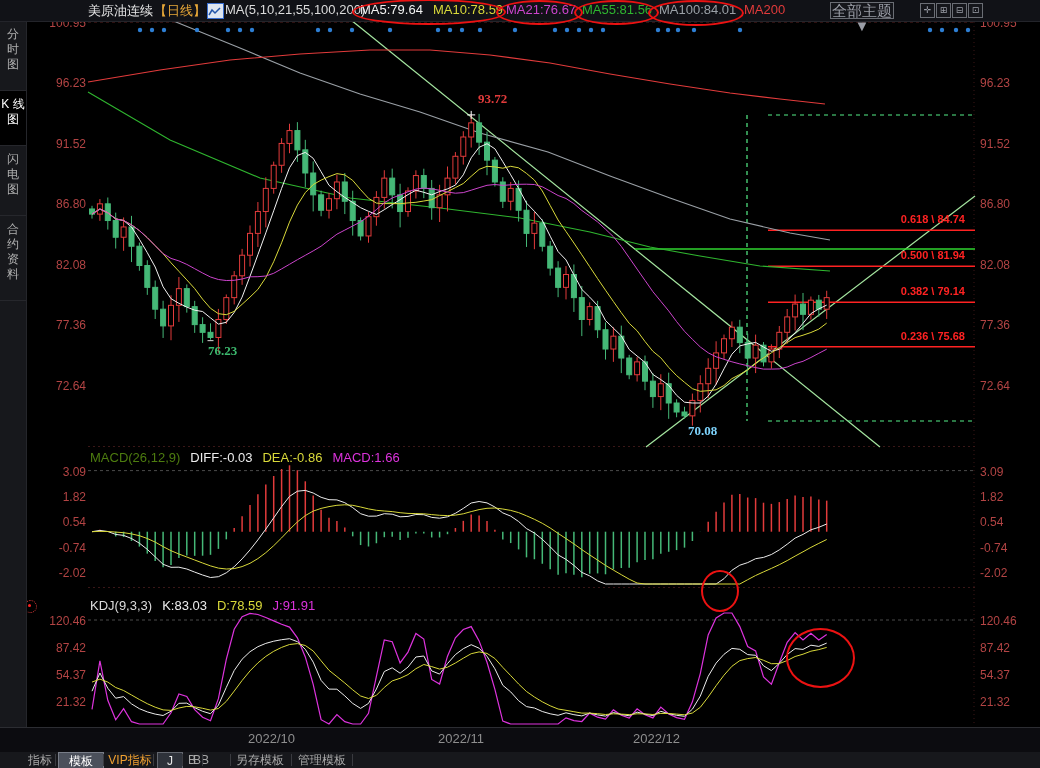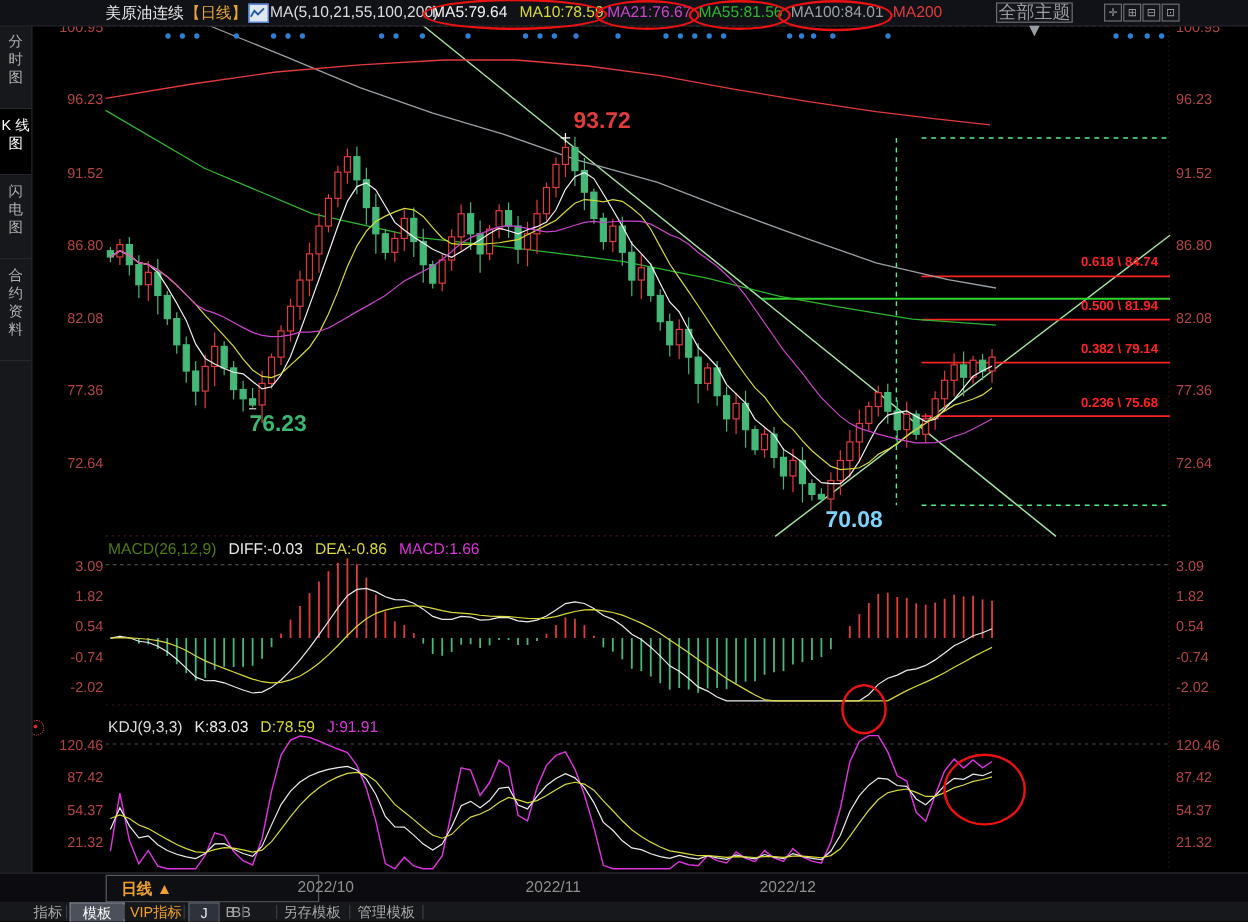--- a/index.html
+++ b/index.html
@@ -24,21 +24,21 @@
   
   .ax{position:absolute;font-size:12px;color:#b34444;white-space:nowrap;z-index:5;}
   .ax.l{width:56px;text-align:right;left:30px;}
   .ax.r{left:980px;text-align:left;}
   
   .phead{position:absolute;font-size:13px;z-index:6;white-space:nowrap;}
   .phead span{margin-right:10px;}
   
   .fib{position:absolute;color:#ff2222;font-weight:bold;font-size:11px;z-index:6;width:150px;text-align:right;}
   
-  .pmark{position:absolute;font-size:19px;font-weight:bold;z-index:6;}
+  .pmark{position:absolute;font-size:13px;font-weight:bold;z-index:6;font-family:Liberation Serif, serif;}
   
   .ann{position:absolute;border:2px solid #ec1212;border-radius:50%;z-index:40;background:transparent;}
   
   #daterow{position:absolute;left:0;top:727px;width:1040px;height:24px;background:#0c0c10;
            border-top:1px solid #2c2d32;border-bottom:1px solid #2c2d32;z-index:25;}
   #periodbox{position:absolute;left:88px;top:1px;width:176px;height:21px;border:1px solid #585b63;background:#0e0f13;}
   #periodbox span{color:#f0a030;font-size:13px;font-weight:bold;margin-left:12px;line-height:21px;display:inline-block;}
   .datelab{position:absolute;top:3px;color:#8e8e8e;font-size:13px;}
   #toolbar{position:absolute;left:0;top:752px;width:1040px;height:16px;background:#17181c;z-index:25;}
   .tb{position:absolute;top:0px;height:16px;line-height:16px;font-size:12px;color:#a8a8a8;text-align:center;}
@@ -472,23 +472,20 @@
 <div class="phead" style="left:90px;top:598px" id="kdj-header"><span style="color: rgb(220, 220, 220); text-align: center;">KDJ(9,3,3)</span><span style="color: rgb(236, 236, 236);">K:83.03</span><span style="color: rgb(217, 217, 58);">D:78.59</span><span style="color: rgb(221, 51, 221);">J:91.91</span></div>
 <div id="kdj-ico">
     <i></i>
   </div>
 
 <div class="pmark" style="left:478px;top:91px;color:#e23b3b">93.72</div>
 <div class="pmark" style="left:208px;top:343px;color:#3cb96e">76.23</div>
 <div class="pmark" style="left:688px;top:423px;color:#7dd3fc">70.08</div>
 
 <div id="daterow">
-  <div id="periodbox">
-    <span>日线 ▲</span>
-  </div>
 <div class="datelab" style="left:248px">2022/10</div>
     <div class="datelab" style="left:438px">2022/11</div>
     <div class="datelab" style="left:633px">2022/12</div>
   </div>
 <div id="toolbar">
     <div class="tb" style="left:27px;width:26px">指标</div>
     <div class="tb boxsel" style="left:58px;width:44px">模板</div>
     <div class="tb vip" style="left:106px;width:48px">VIP指标</div>
     <div class="tb pressed" style="left:157px;width:24px">J</div>
     <div class="tb" style="left:185px;width:14px">B</div>

